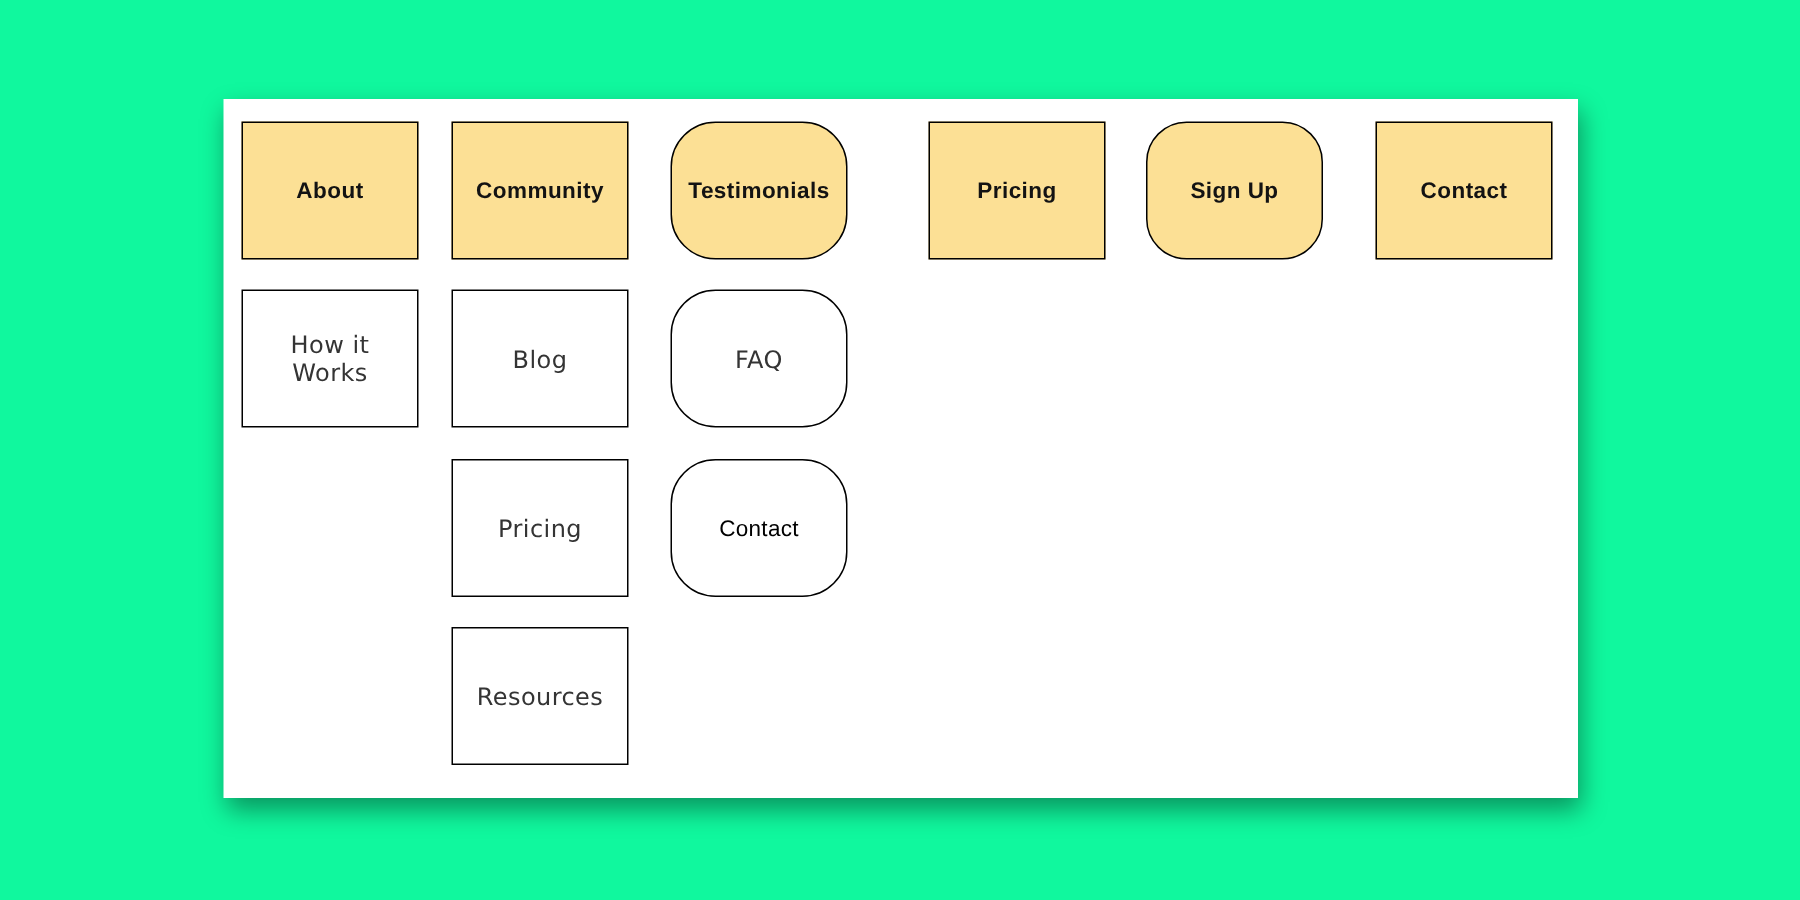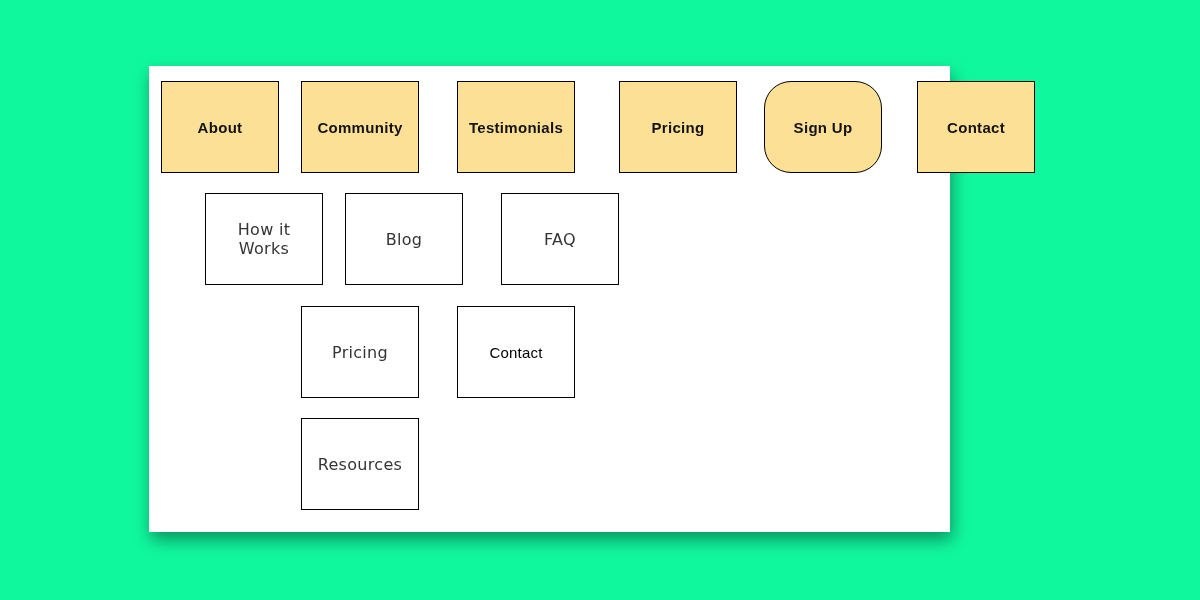--- a/index.html
+++ b/index.html
@@ -9,21 +9,21 @@
     height: 600px;
     overflow: hidden;
     background: #10F89E;
     font-family: "DejaVu Sans", sans-serif;
   }
 
   .card {
     position: absolute;
     left: 149px;
     top: 66px;
-    width: 801px;
+    width: 903px;
     height: 466px;
     background: #FFFFFF;
     box-shadow: 2px 8px 16px rgba(0, 0, 0, 0.40);
   }
 
   .node {
     position: absolute;
     width: 118px;
     height: 92px;
     box-sizing: border-box;
@@ -58,28 +58,28 @@
   .node.child.alt-font {
     font-family: "Liberation Sans", sans-serif;
     font-size: 15px;
     letter-spacing: 0.2px;
     color: #000000;
   }
 
   
   .col1 { left: 12px; }
   .col2 { left: 152px; }
-  .col3 { left: 308px; }
+  .col3 { left: 298px; border-radius: 30px; }
   .col4 { left: 470px; }
   .col5 { left: 615px; border-radius: 27px; }
   .col6 { left: 768px; }
 
   
   .row1 { top: 15px; }
-  .row2 { top: 127px; margin-left: 44px; }
+  .row2 { top: 127px; }
   .row3 { top: 240px; }
   .row4 { top: 352px; }
 
   .node span { pointer-events: none; }
 </style>
 </head>
 <body>
 
 <div class="canvas">
   <div class="card">

